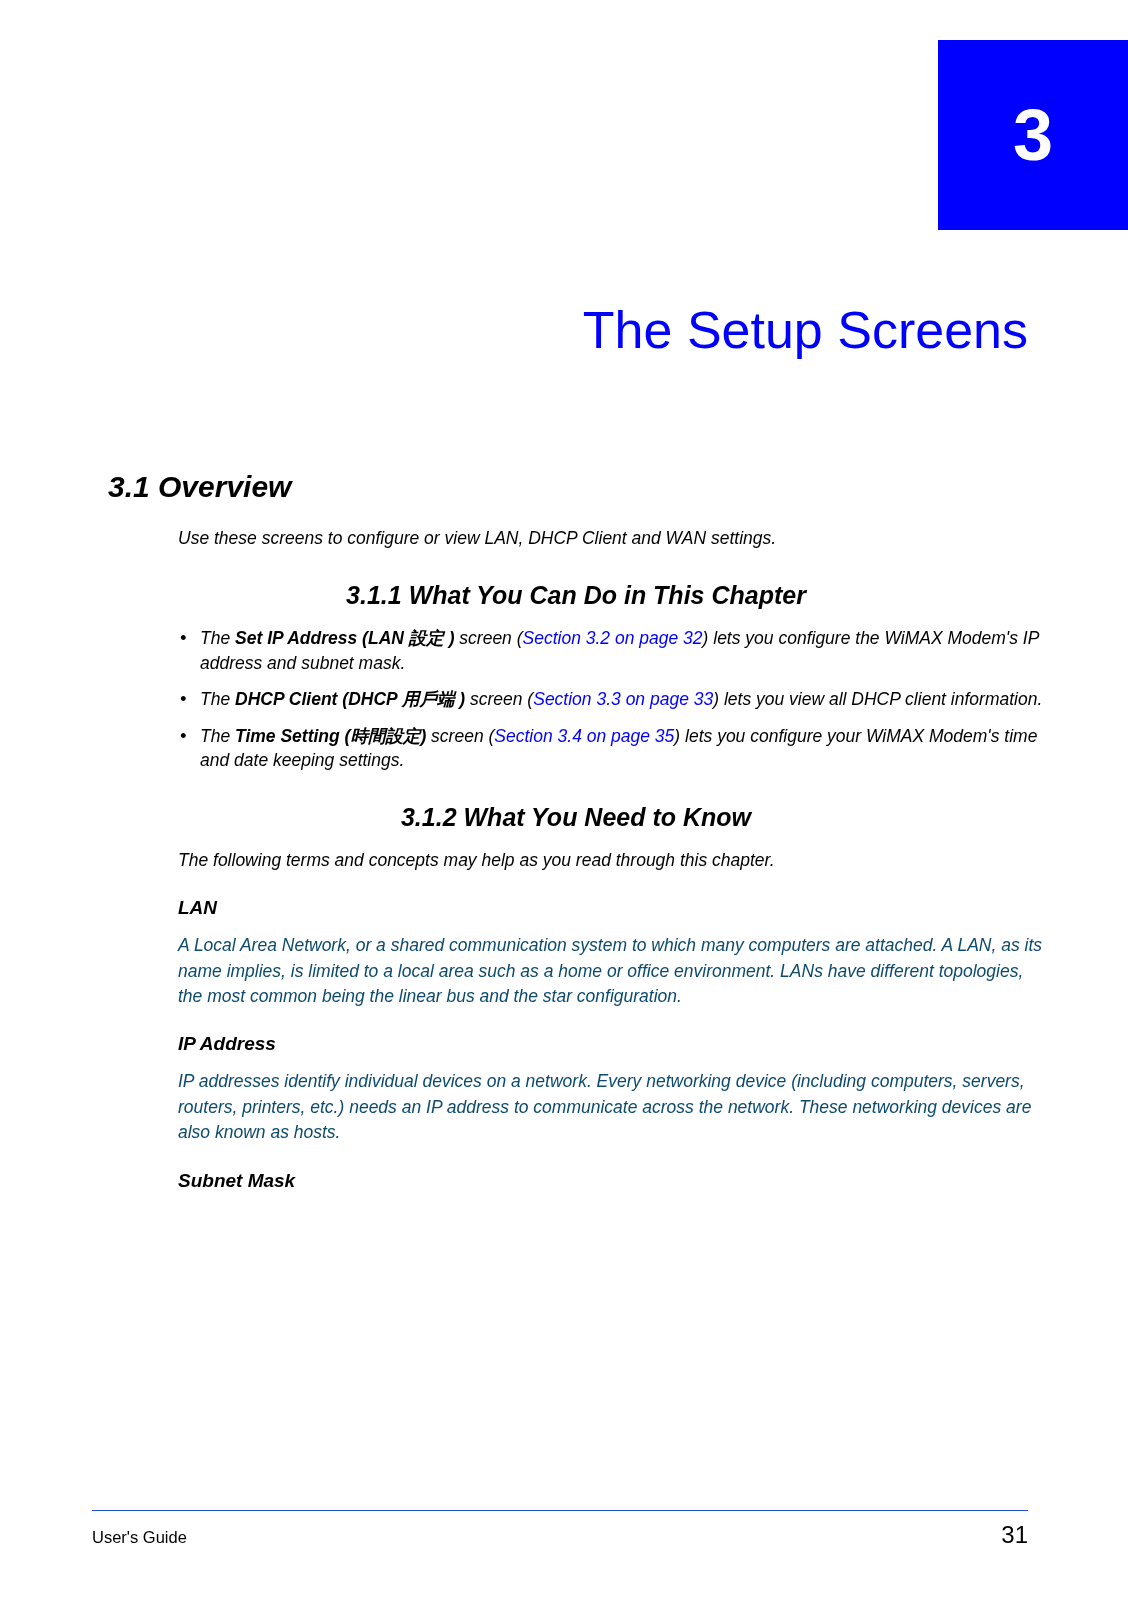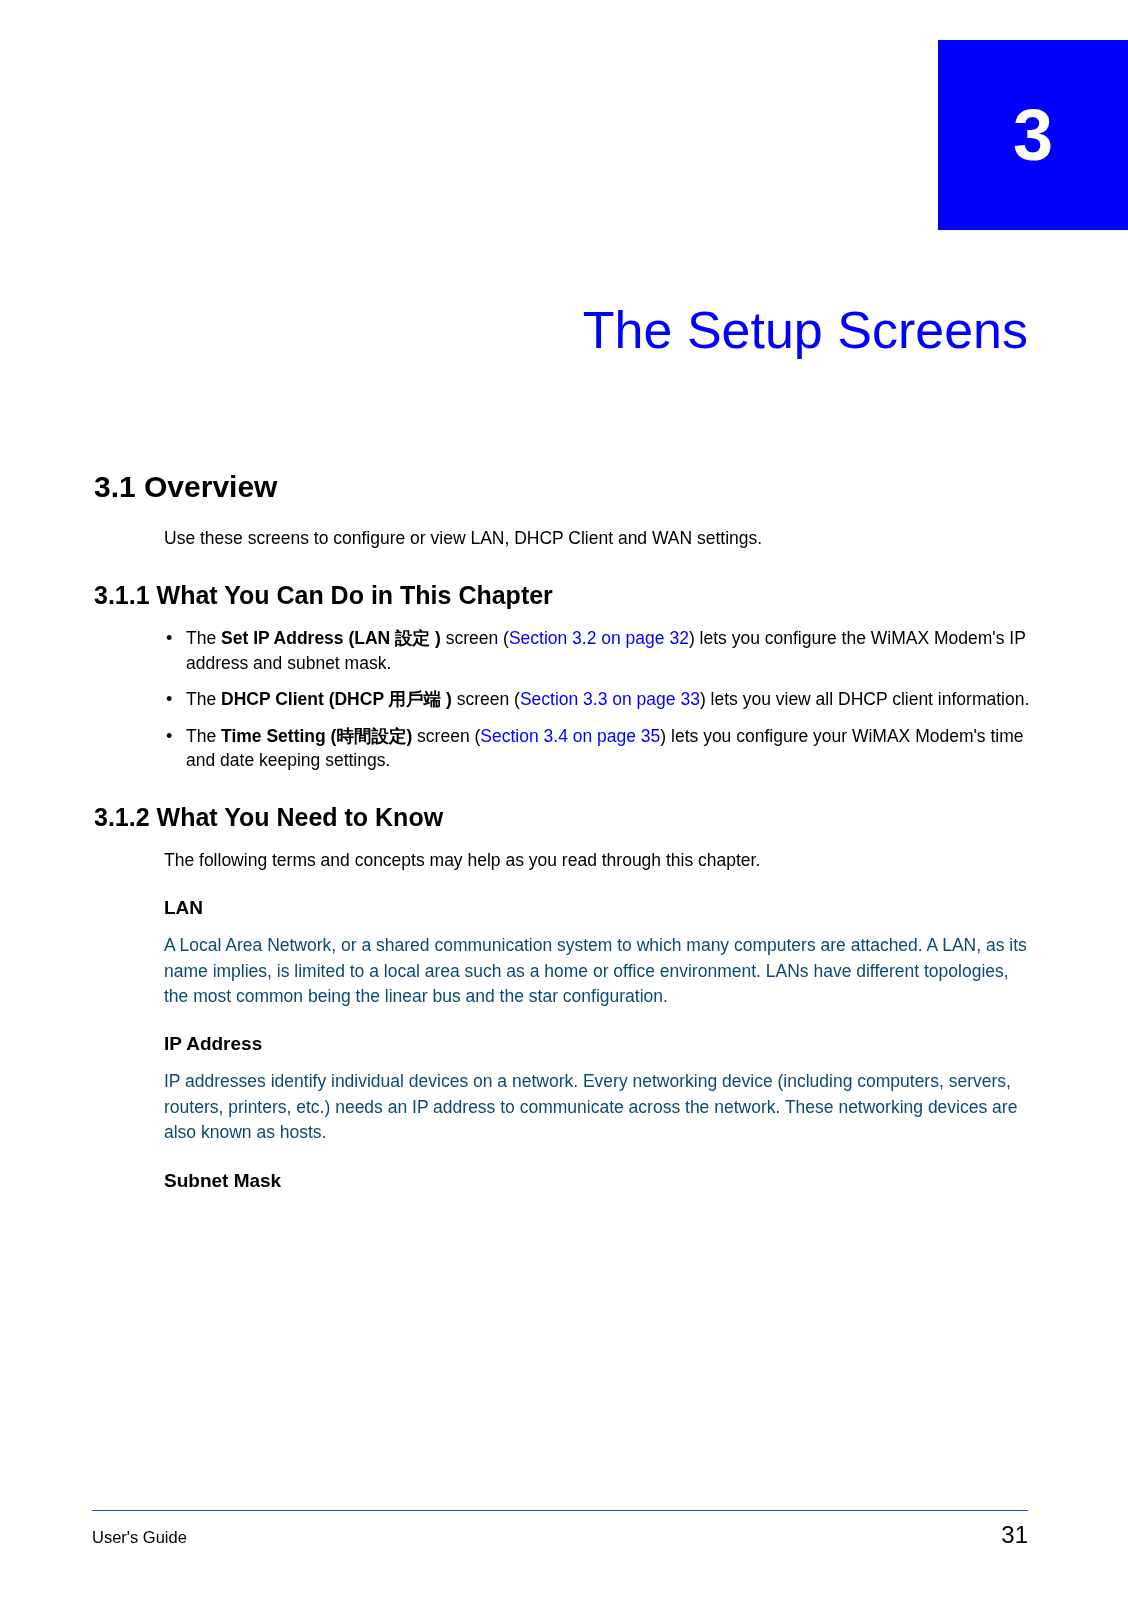--- a/index.html
+++ b/index.html
@@ -33,38 +33,40 @@
     text-align: center;
     color: #0000ff;
     font-size: 52px;
     font-weight: normal;
     font-family: Arial, Helvetica, sans-serif;
   }
 
   .content {
     position: absolute;
     top: 470px;
-    left: 94px;
+    left: 108px;
     width: 936px;
+    font-style: italic;
   }
 
   h2.sec {
     font-family: Arial, Helvetica, sans-serif;
     font-size: 30px;
     font-weight: bold;
     color: #000;
     margin-bottom: 22px;
   }
   h3.subsec {
     font-family: Arial, Helvetica, sans-serif;
     font-size: 25px;
     font-weight: bold;
     color: #000;
     margin-top: 30px;
     margin-bottom: 16px;
+    text-align: center;
   }
 
   .body-indent { margin-left: 70px; }
   p.body {
     font-size: 17.5px;
     line-height: 1.45;
     margin-bottom: 14px;
     color: #0c4a6e;
   }
   p.intro {

